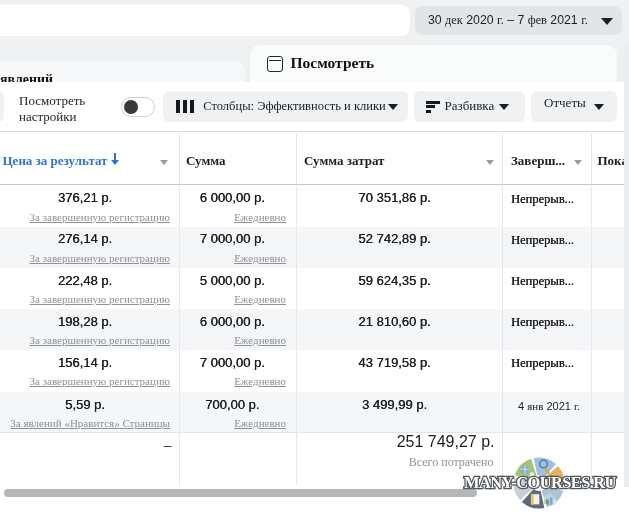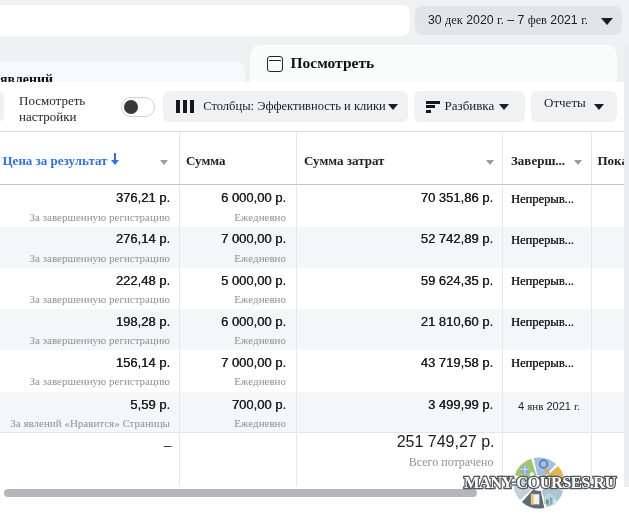--- a/index.html
+++ b/index.html
@@ -55,22 +55,22 @@
   #thead .ht { position:absolute; top:20px; font-size:13px; line-height:17px; font-weight:bold; color:#1c1e21; white-space:nowrap; }
   #thead .vd { position:absolute; top:1px; bottom:0; width:1px; background:#e2e4e8; }
 
   
   .row { position:absolute; left:0; width:623.5px; height:41.1px; }
   .cell { position:absolute; top:0; height:41.1px; }
   .c1 { left:0; width:178.5px; text-align:right; padding-right:8.5px; }
   .c2 { left:178.5px; width:117.5px; text-align:right; padding-right:10px; }
   .c3 { left:296px; width:206px; text-align:right; padding-right:9px; }
   .c4 { left:502px; width:89px; padding-left:9px; }
-  .main { margin-top:4.5px; font-size:13px; line-height:16px; color:#1d1f22; text-shadow:0.35px 0 0 #1d1f22; }
-  .sub { margin-top:3.5px; font-size:11px; line-height:14px; color:#8d9197; }
+  .main { margin-top:4.5px; font-size:13px; line-height:16px; color:#1d1f22; text-shadow:0.35px 0 0 #1d1f22;text-align:center; }
+  .sub { margin-top:3.5px; font-size:11px; line-height:14px; color:#8d9197;text-decoration:underline; }
   .c4main { margin-top:5px; font-size:12.5px; line-height:16px; color:#1d1f22; text-shadow:0.25px 0 0 #1d1f22; }
   .c4date { margin-top:6.5px; font-size:11px; line-height:14px; color:#1d1f22; text-align:center; width:76px; }
   .bvd { position:absolute; top:185.8px; height:300.7px; width:1px; background:#e5e7ea; }
 
   
   #totrow { left:0; top:432.4px; width:623.5px; height:54px; background:#fff; border-top:1.2px solid #e2e4e7; }
   #totdash { position:absolute; left:0; top:3.5px; width:171.5px; text-align:right; font-size:14px; color:#3c3e41; }
   #totval { position:absolute; left:296px; top:-0.5px; width:206px; text-align:right; padding-right:7.5px; font-size:16px; font-weight:normal; color:#1a1c1f; }
   #totsub { position:absolute; left:296px; top:22px; width:206px; text-align:right; padding-right:8.5px; font-size:12px; color:#8d9197; }
 

